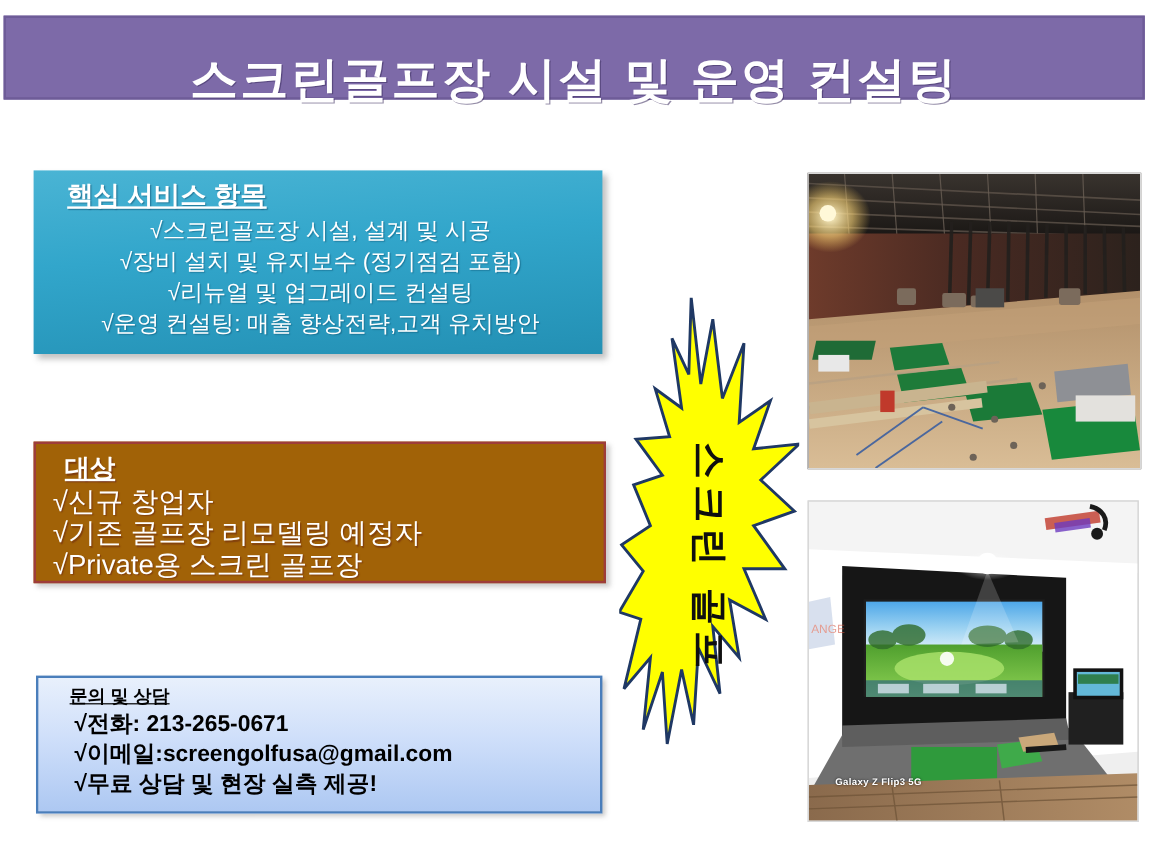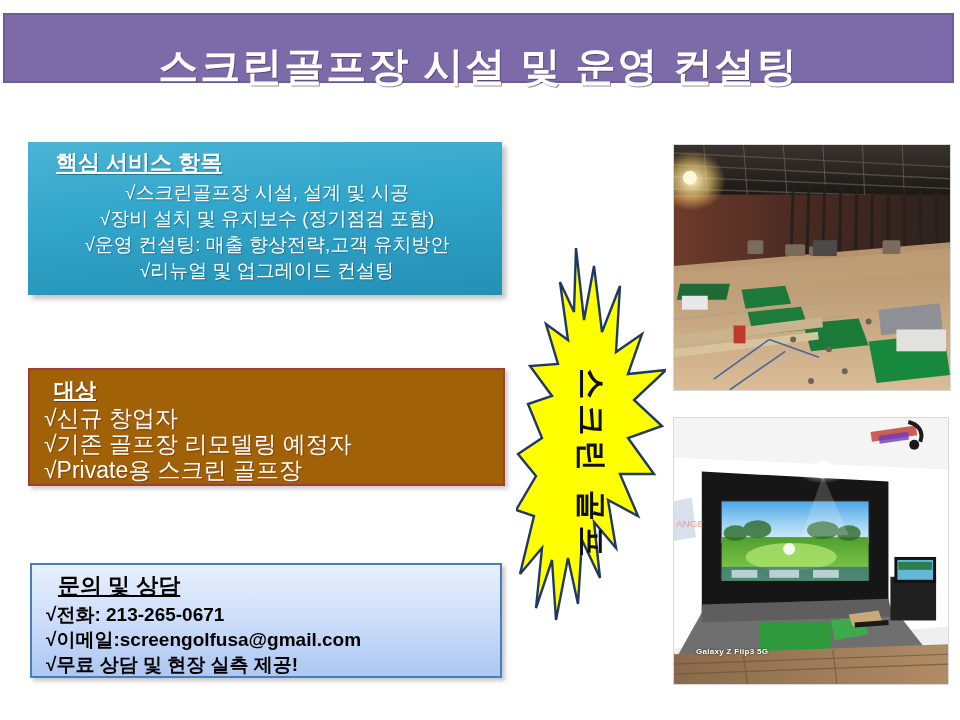--- a/index.html
+++ b/index.html
@@ -105,29 +105,30 @@
   
   #box-contact {
     left: 30px; top: 563px;
     width: 472px; height: 115px;
     background: linear-gradient(180deg, #e8f0fc 0%, #cfdffa 45%, #adc8f2 100%);
     border: 2px solid #4a7ebb;
     box-shadow: 3px 3px 4px rgba(130,130,130,.45);
   }
   #box-contact .box-head {
     color: #000000;
-    font-size: 22px;
+    font-size: 15px;
     padding-left: 12px;
     margin-bottom: 1px;
   }
   #box-contact .box-line {
     color: #000000;
     font-size: 19px;
     font-weight: bold;
     line-height: 25px;
+    margin-left: 16px;
   }
 
   
   #starburst {
     position: absolute;
     left: 516px; top: 248px;
     width: 150px; height: 434px;
   }
   #starburst svg { display: block; width: 150px; height: 434px; }
   #starburst-label {
@@ -183,22 +184,22 @@
 <div id="slide">
 
   <div class="title-bar">
     <div class="title-text">스크린골프장 시설 및 운영 컨설팅</div>
   </div>
 
   <div class="box" id="box-services">
     <div class="box-head">핵심 서비스 항목</div>
     <div class="box-line">√스크린골프장 시설, 설계 및 시공</div>
     <div class="box-line">√장비 설치 및 유지보수 (정기점검 포함)</div>
+    <div class="box-line">√리뉴얼 및 업그레이드 컨설팅</div>
     <div class="box-line">√운영 컨설팅: 매출 향상전략,고객 유치방안</div>
-    <div class="box-line">√리뉴얼 및 업그레이드 컨설팅</div>
   </div>
 
   <div class="box" id="box-target">
     <div class="box-head">대상</div>
     <div class="box-line">√신규 창업자</div>
     <div class="box-line">√기존 골프장 리모델링 예정자</div>
     <div class="box-line">√Private용 스크린 골프장</div>
   </div>
 
   <div class="box" id="box-contact">

